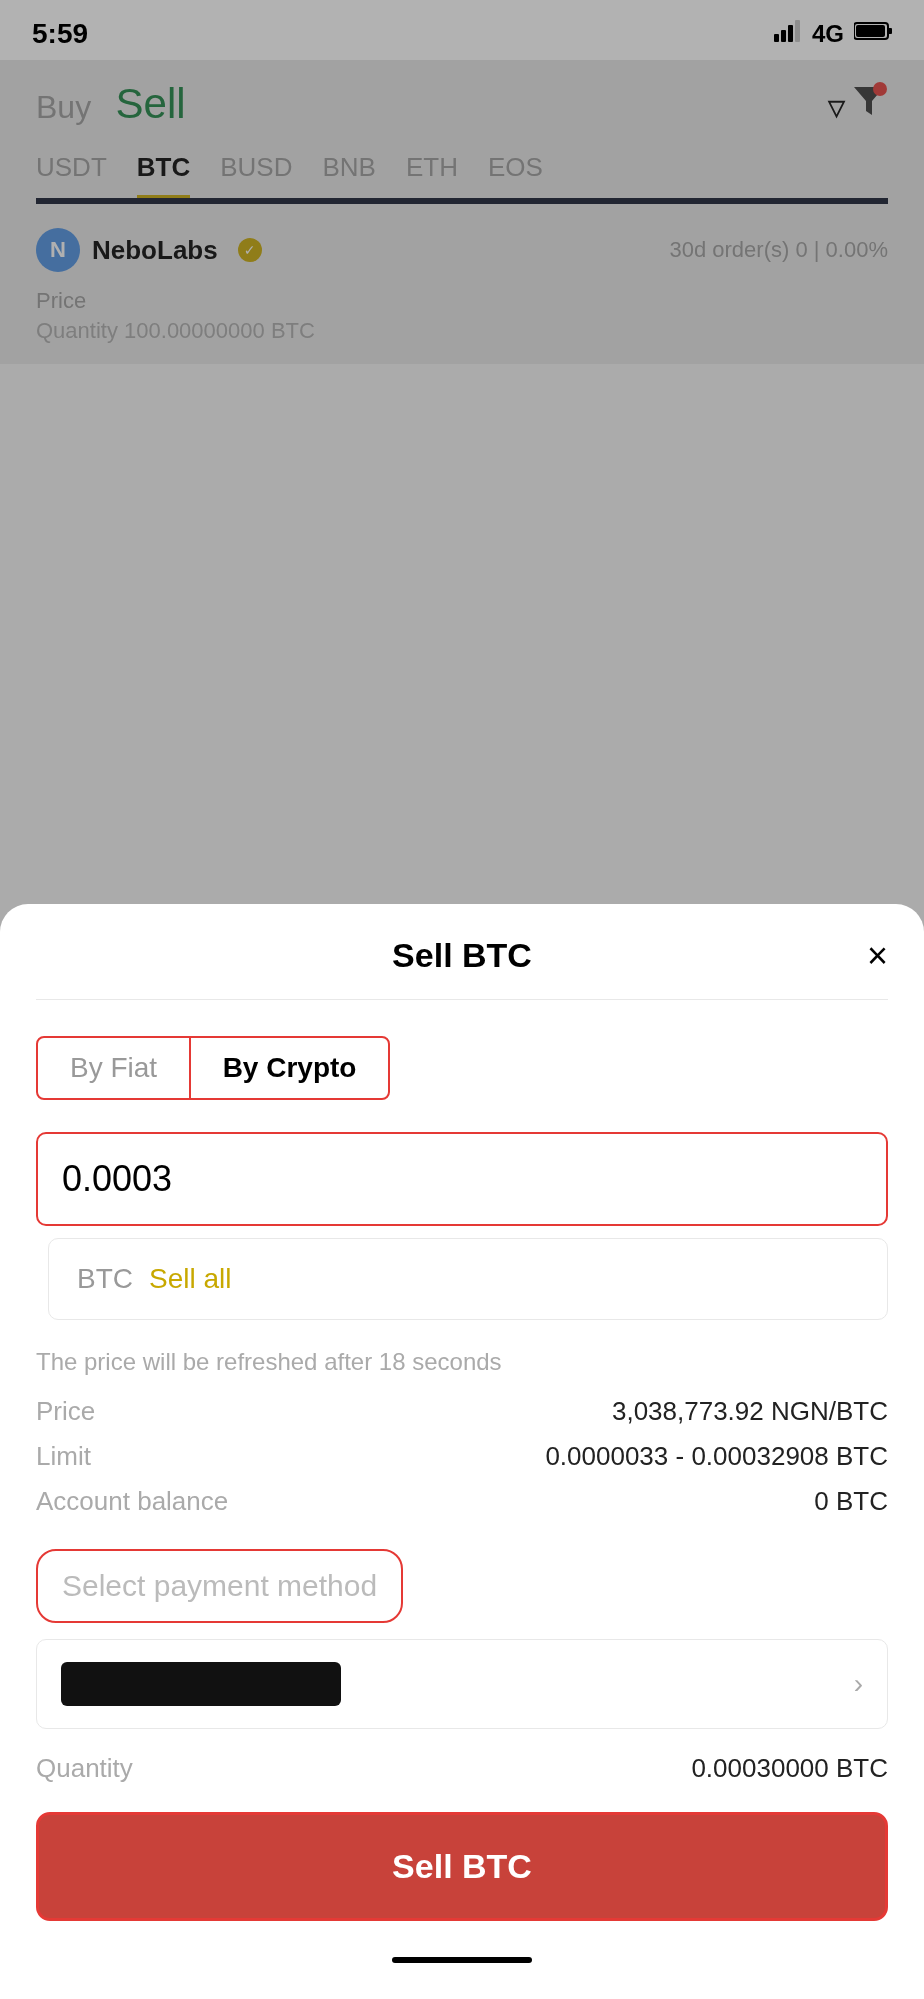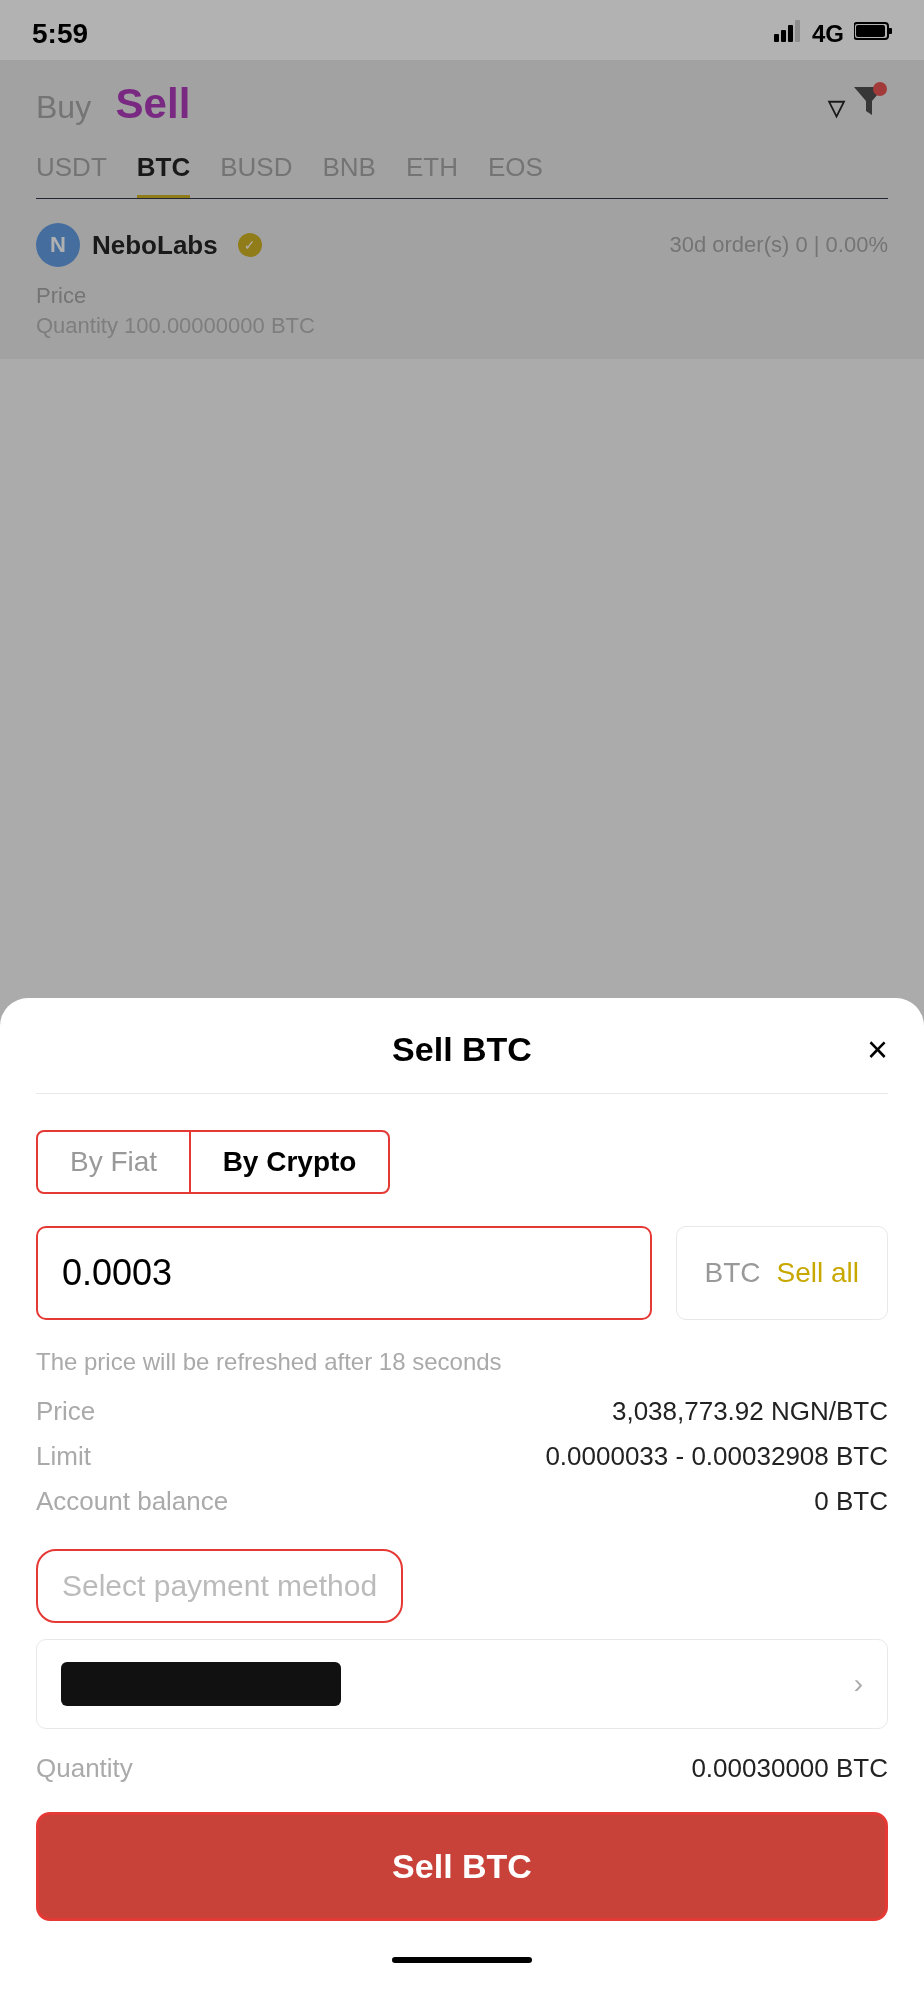--- a/index.html
+++ b/index.html
@@ -45,30 +45,30 @@
       justify-content: space-between;
       align-items: center;
       margin-bottom: 24px;
     }
     .bg-buy {
       font-size: 32px;
       color: #999;
     }
     .bg-sell {
       font-size: 42px;
-      font-weight: 700;
-      color: #a21caf;
+      font-weight: 400;
+      color: #15803d;
       margin-left: 20px;
     }
 
     .coin-tabs {
       display: flex;
       gap: 30px;
       margin-bottom: 24px;
-      border-bottom: 1px solid #0f172a;
+      border-bottom: 6px solid #0f172a;
     }
     .coin-tab {
       font-size: 26px;
       color: #999;
       padding-bottom: 12px;
       font-weight: 500;
     }
     .coin-tab.active {
       color: #000;
       font-weight: 700;
@@ -421,21 +421,21 @@
   <div class="modal-body">
 
     
     <div class="payment-type-tabs">
       <button class="payment-type-tab">By Fiat</button>
       <div class="payment-type-divider"></div>
       <button class="payment-type-tab active">By Crypto</button>
     </div>
 
     
-    <div style="display:flex; align-items:stretch; margin-bottom:28px; gap:12px;">
+    <div style="display:flex; align-items:stretch; margin-bottom:28px; gap:12px;flex-direction:column;">
       <div class="amount-left-box">
         <input class="amount-input" type="text" value="0.0003" style="">
       </div>
       <div class="amount-right-static">
         <span class="amount-currency">BTC</span>
         <span class="sell-all-btn">Sell all</span>
       </div>
     </div>
 
     

